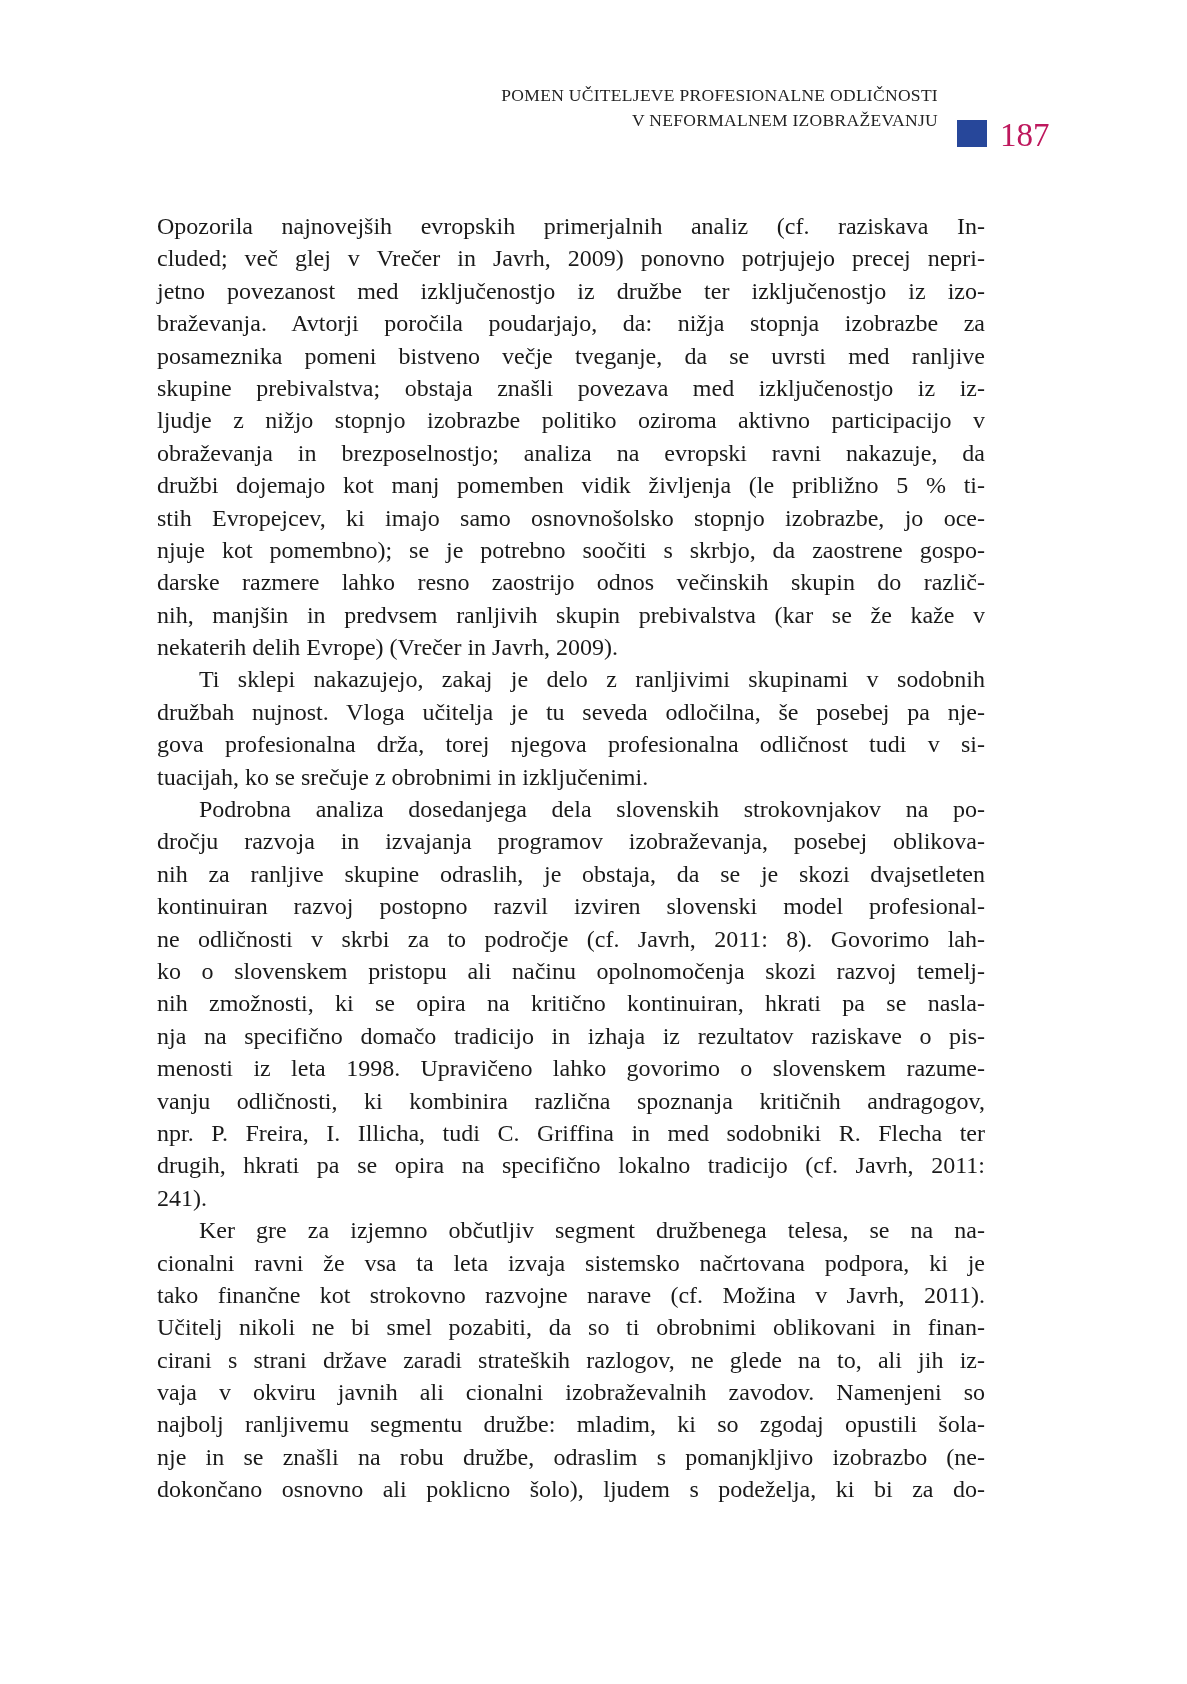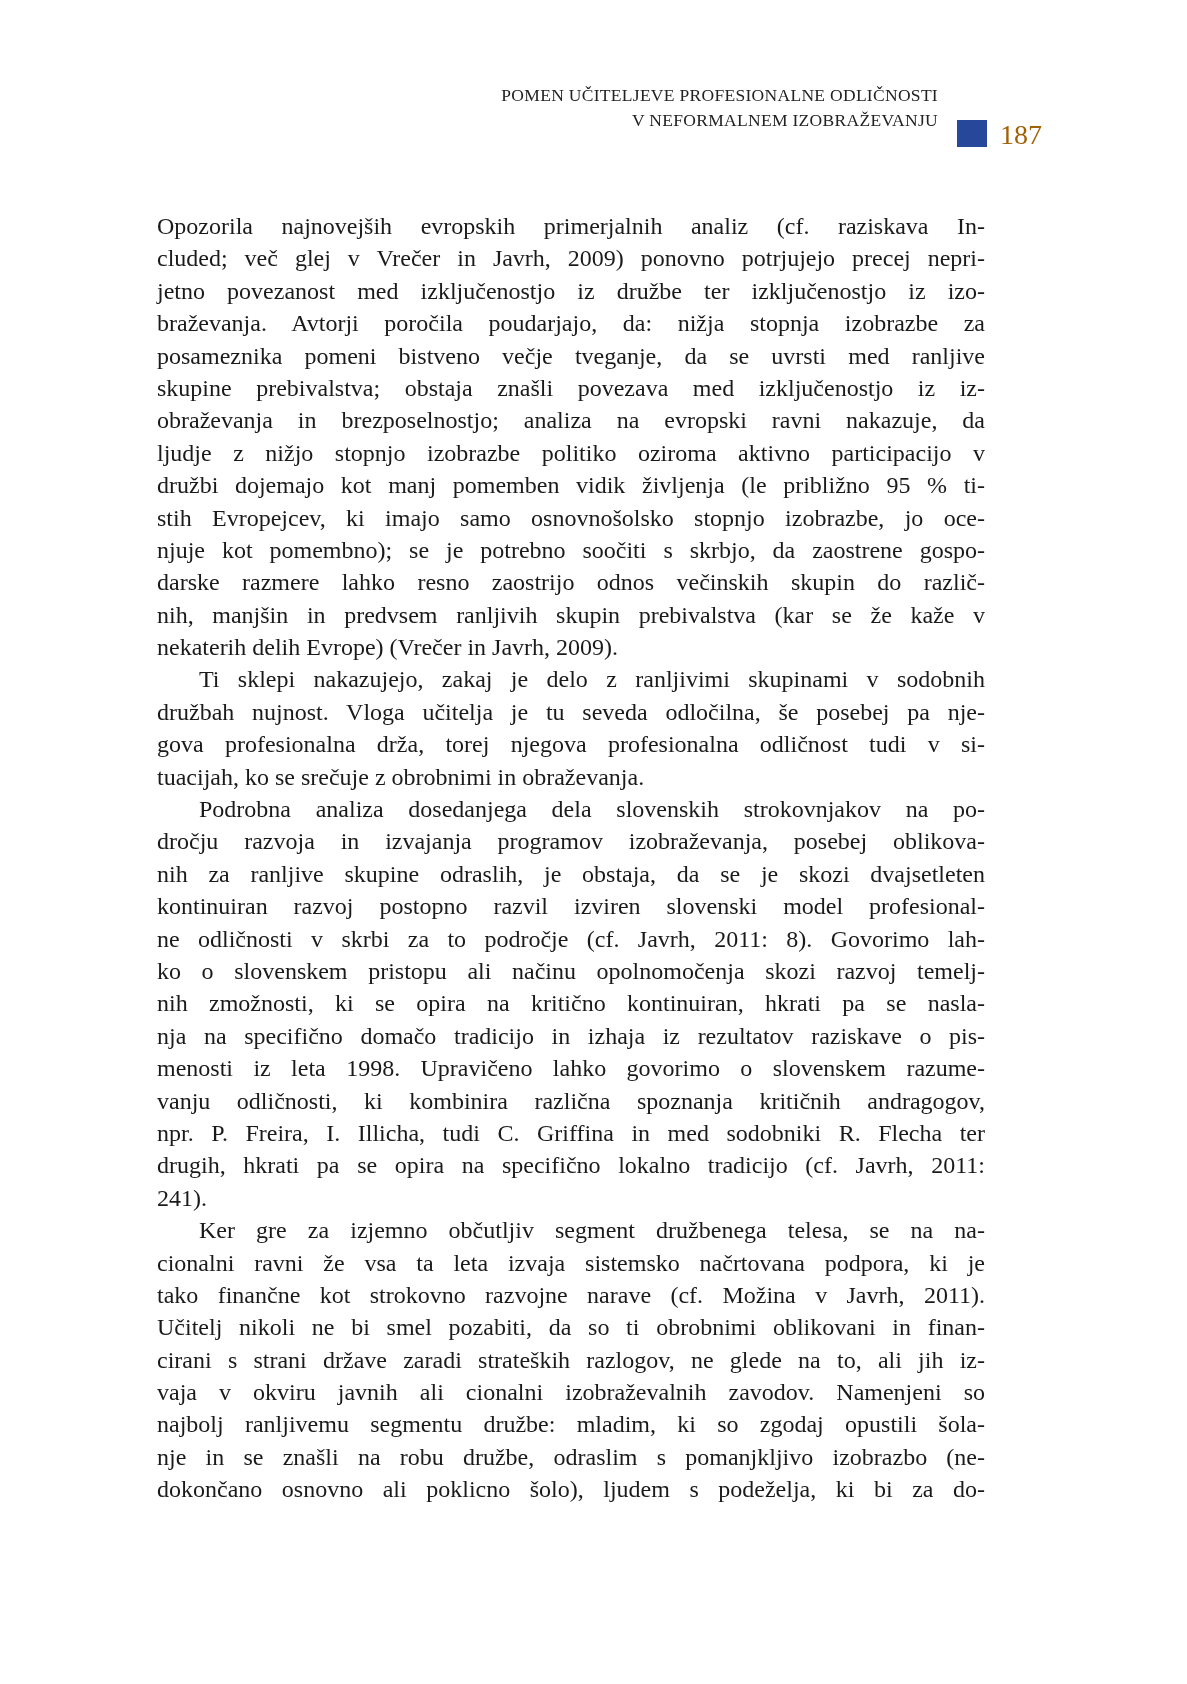--- a/index.html
+++ b/index.html
@@ -30,23 +30,23 @@
       left: 957px;
       top: 120px;
       width: 30px;
       height: 27px;
       background: #27479a;
     }
     .page-number {
       position: absolute;
       left: 1000px;
       top: 120px;
-      font-size: 28px;
+      font-size: 33px;
       line-height: 30px;
-      color: #a16207;
+      color: #be185d;
     }
     .body-text {
       position: absolute;
       left: 157px;
       top: 178px;
       width: 828px;
       font-size: 24px;
       line-height: 32.4px;
       margin-top: 32px;
     }
@@ -101,27 +101,27 @@
     <div class="line">
         <span class="t">braževanja. Avtorji poročila poudarjajo, da: nižja stopnja izobrazbe za</span>
       </div>
     <div class="line">
         <span class="t">posameznika pomeni bistveno večje tveganje, da se uvrsti med ranljive</span>
       </div>
     <div class="line">
         <span class="t">skupine prebivalstva; obstaja znašli povezava med izključenostjo iz iz-</span>
       </div>
     <div class="line">
+        <span class="t">ljudje z nižjo stopnjo izobrazbe politiko oziroma aktivno participacijo v</span>
+      </div>
+    <div class="line">
         <span class="t">obraževanja in brezposelnostjo; analiza na evropski ravni nakazuje, da</span>
       </div>
     <div class="line">
-        <span class="t">ljudje z nižjo stopnjo izobrazbe politiko oziroma aktivno participacijo v</span>
-      </div>
-    <div class="line">
-        <span class="t">družbi dojemajo kot manj pomemben vidik življenja (le približno 95 % ti-</span>
+        <span class="t">družbi dojemajo kot manj pomemben vidik življenja (le približno 5 % ti-</span>
       </div>
     <div class="line">
         <span class="t">stih Evropejcev, ki imajo samo osnovnošolsko stopnjo izobrazbe, jo oce-</span>
       </div>
     <div class="line">
         <span class="t">njuje kot pomembno); se je potrebno soočiti s skrbjo, da zaostrene gospo-</span>
       </div>
     <div class="line">
         <span class="t">darske razmere lahko resno zaostrijo odnos večinskih skupin do različ-</span>
       </div>
@@ -137,21 +137,21 @@
     <div class="line indent">
         <span class="t">Ti sklepi nakazujejo, zakaj je delo z ranljivimi skupinami v sodobnih</span>
       </div>
     <div class="line">
         <span class="t">družbah nujnost. Vloga učitelja je tu seveda odločilna, še posebej pa nje-</span>
       </div>
     <div class="line">
         <span class="t">gova profesionalna drža, torej njegova profesionalna odličnost tudi v si-</span>
       </div>
     <div class="line last">
-        <span class="t">tuacijah, ko se srečuje z obrobnimi in obraževanja.</span>
+        <span class="t">tuacijah, ko se srečuje z obrobnimi in izključenimi.</span>
       </div>
   </div>
 
   <div>
     <div class="line indent">
         <span class="t">Podrobna analiza dosedanjega dela slovenskih strokovnjakov na po-</span>
       </div>
     <div class="line">
         <span class="t">dročju razvoja in izvajanja programov izobraževanja, posebej oblikova-</span>
       </div>

